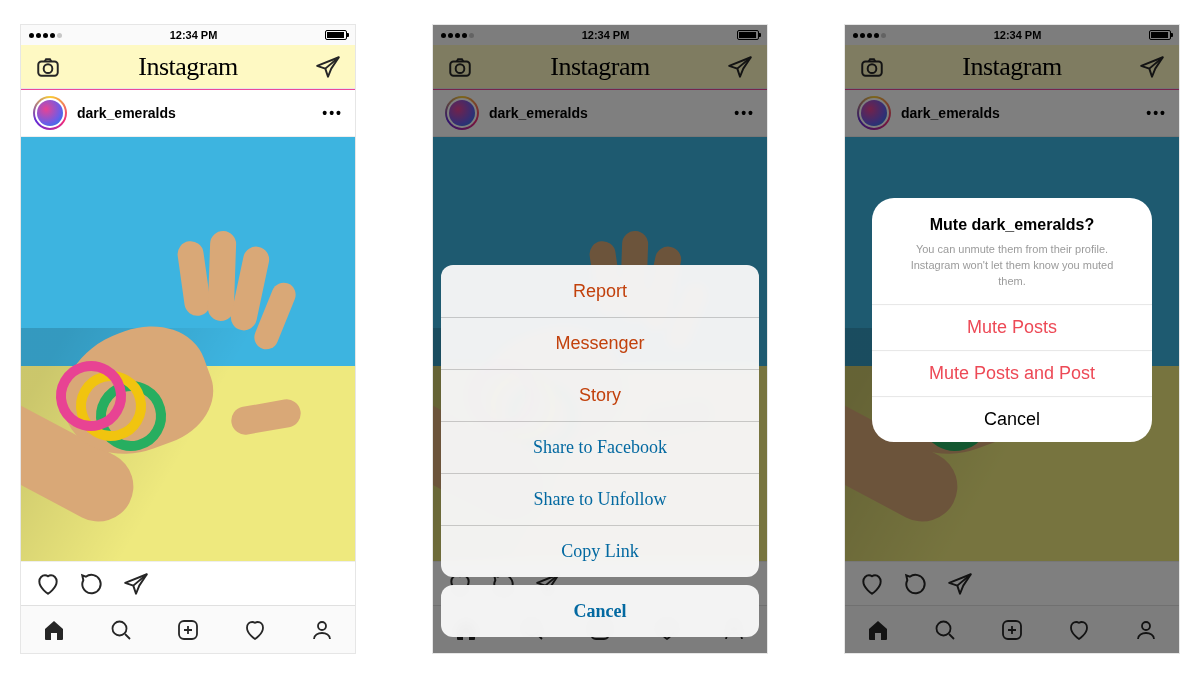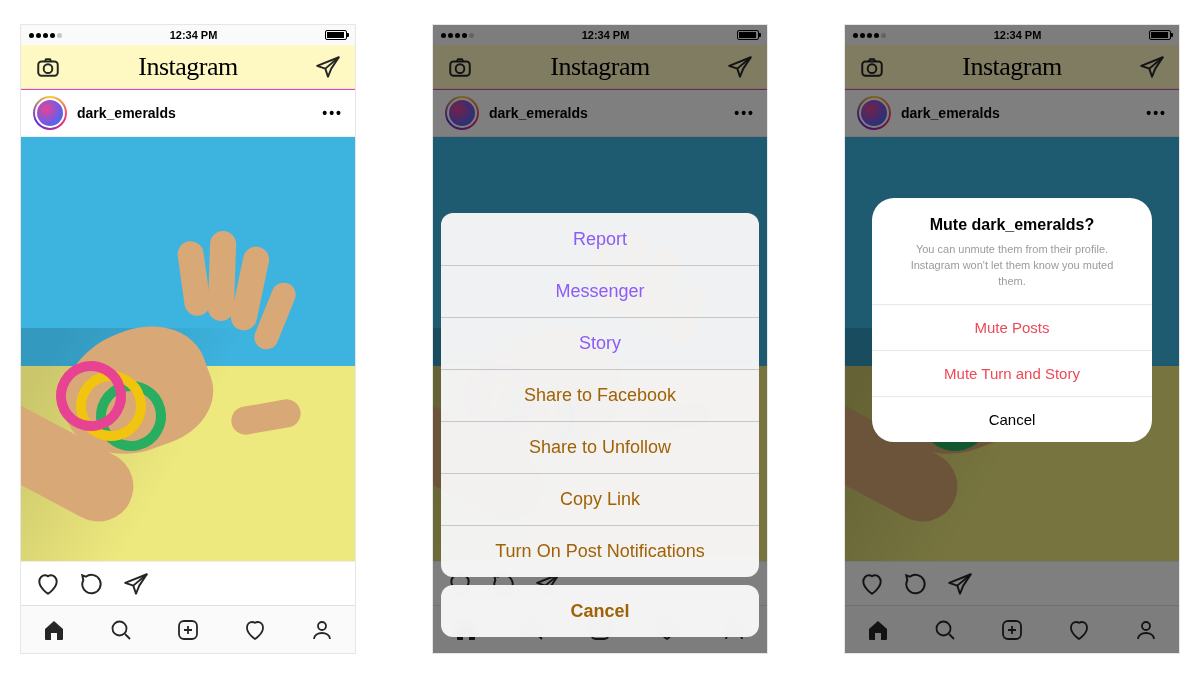--- a/index.html
+++ b/index.html
@@ -107,35 +107,35 @@
   .sheet-group {
     background: rgba(248,248,248,0.96); border-radius: 12px; overflow:hidden;
     margin-bottom: 8px;
     backdrop-filter: blur(4px);
   }
   .sheet-btn {
     height: 52px; display:flex; align-items:center; justify-content:center;
     font-size: 18px; border-top: 0.5px solid rgba(0,0,0,0.18);
   }
   .sheet-btn:first-child { border-top:none; }
-  .destructive { color: #8b5cf6; text-align: center; }
-  .link { color: #a16207; }
+  .destructive { color: #c2410c; text-align: center; }
+  .link { color: #0369a1; font-family: Liberation Serif, serif; }
   .cancel { font-weight: 600; }
   
   .dialog {
     position:absolute; left:50%; top:47%; transform:translate(-50%,-50%);
     width: 280px; background:#fff; border-radius:22px; overflow:hidden;
     text-align:center;
   }
   .dialog-head { padding: 18px 20px 14px; }
   .dialog-title { font-weight:600; font-size:16px; margin-bottom:8px;}
   .dialog-body { font-size:11px; color:#9b9b9b; line-height:1.45; padding: 0 6px;}
   .dialog-btn {
     height:46px; display:flex;align-items:center;justify-content:center;
-    font-size:15px; border-top:0.5px solid #e6e6e6;
+    font-size:18px; border-top:0.5px solid #e6e6e6;
   }
   .dialog-btn.red { color:#ed4956; }
   
   svg { display:block; }
   .icon26 { width:26px; height:26px; }
   .icon24 { width:24px; height:24px; }
 </style>
 </head>
 <body>
 
@@ -357,21 +357,20 @@
 
   <div class="dim"></div>
   <div class="action-sheet">
     <div class="sheet-group">
       <div class="sheet-btn destructive">Report</div>
       <div class="sheet-btn destructive">Messenger</div>
       <div class="sheet-btn destructive">Story</div>
       <div class="sheet-btn link">Share to Facebook</div>
       <div class="sheet-btn link">Share to Unfollow</div>
       <div class="sheet-btn link">Copy Link</div>
-      <div class="sheet-btn link">Turn On Post Notifications</div>
     </div>
     <div class="sheet-group">
       <div class="sheet-btn link cancel">Cancel</div>
     </div>
   </div>
 </div>
 
 <div class="phone">
   <div class="status-bar">
     <div class="status-left">
@@ -477,16 +476,16 @@
       </span>
   </div>
 
   <div class="dim"></div>
   <div class="dialog">
     <div class="dialog-head">
       <div class="dialog-title">Mute dark_emeralds?</div>
       <div class="dialog-body">You can unmute them from their profile. Instagram won't let them know you muted them.</div>
     </div>
     <div class="dialog-btn red">Mute Posts</div>
-    <div class="dialog-btn red">Mute Turn and Story</div>
+    <div class="dialog-btn red">Mute Posts and Post</div>
     <div class="dialog-btn">Cancel</div>
   </div>
 </div>
 
 </body></html>

